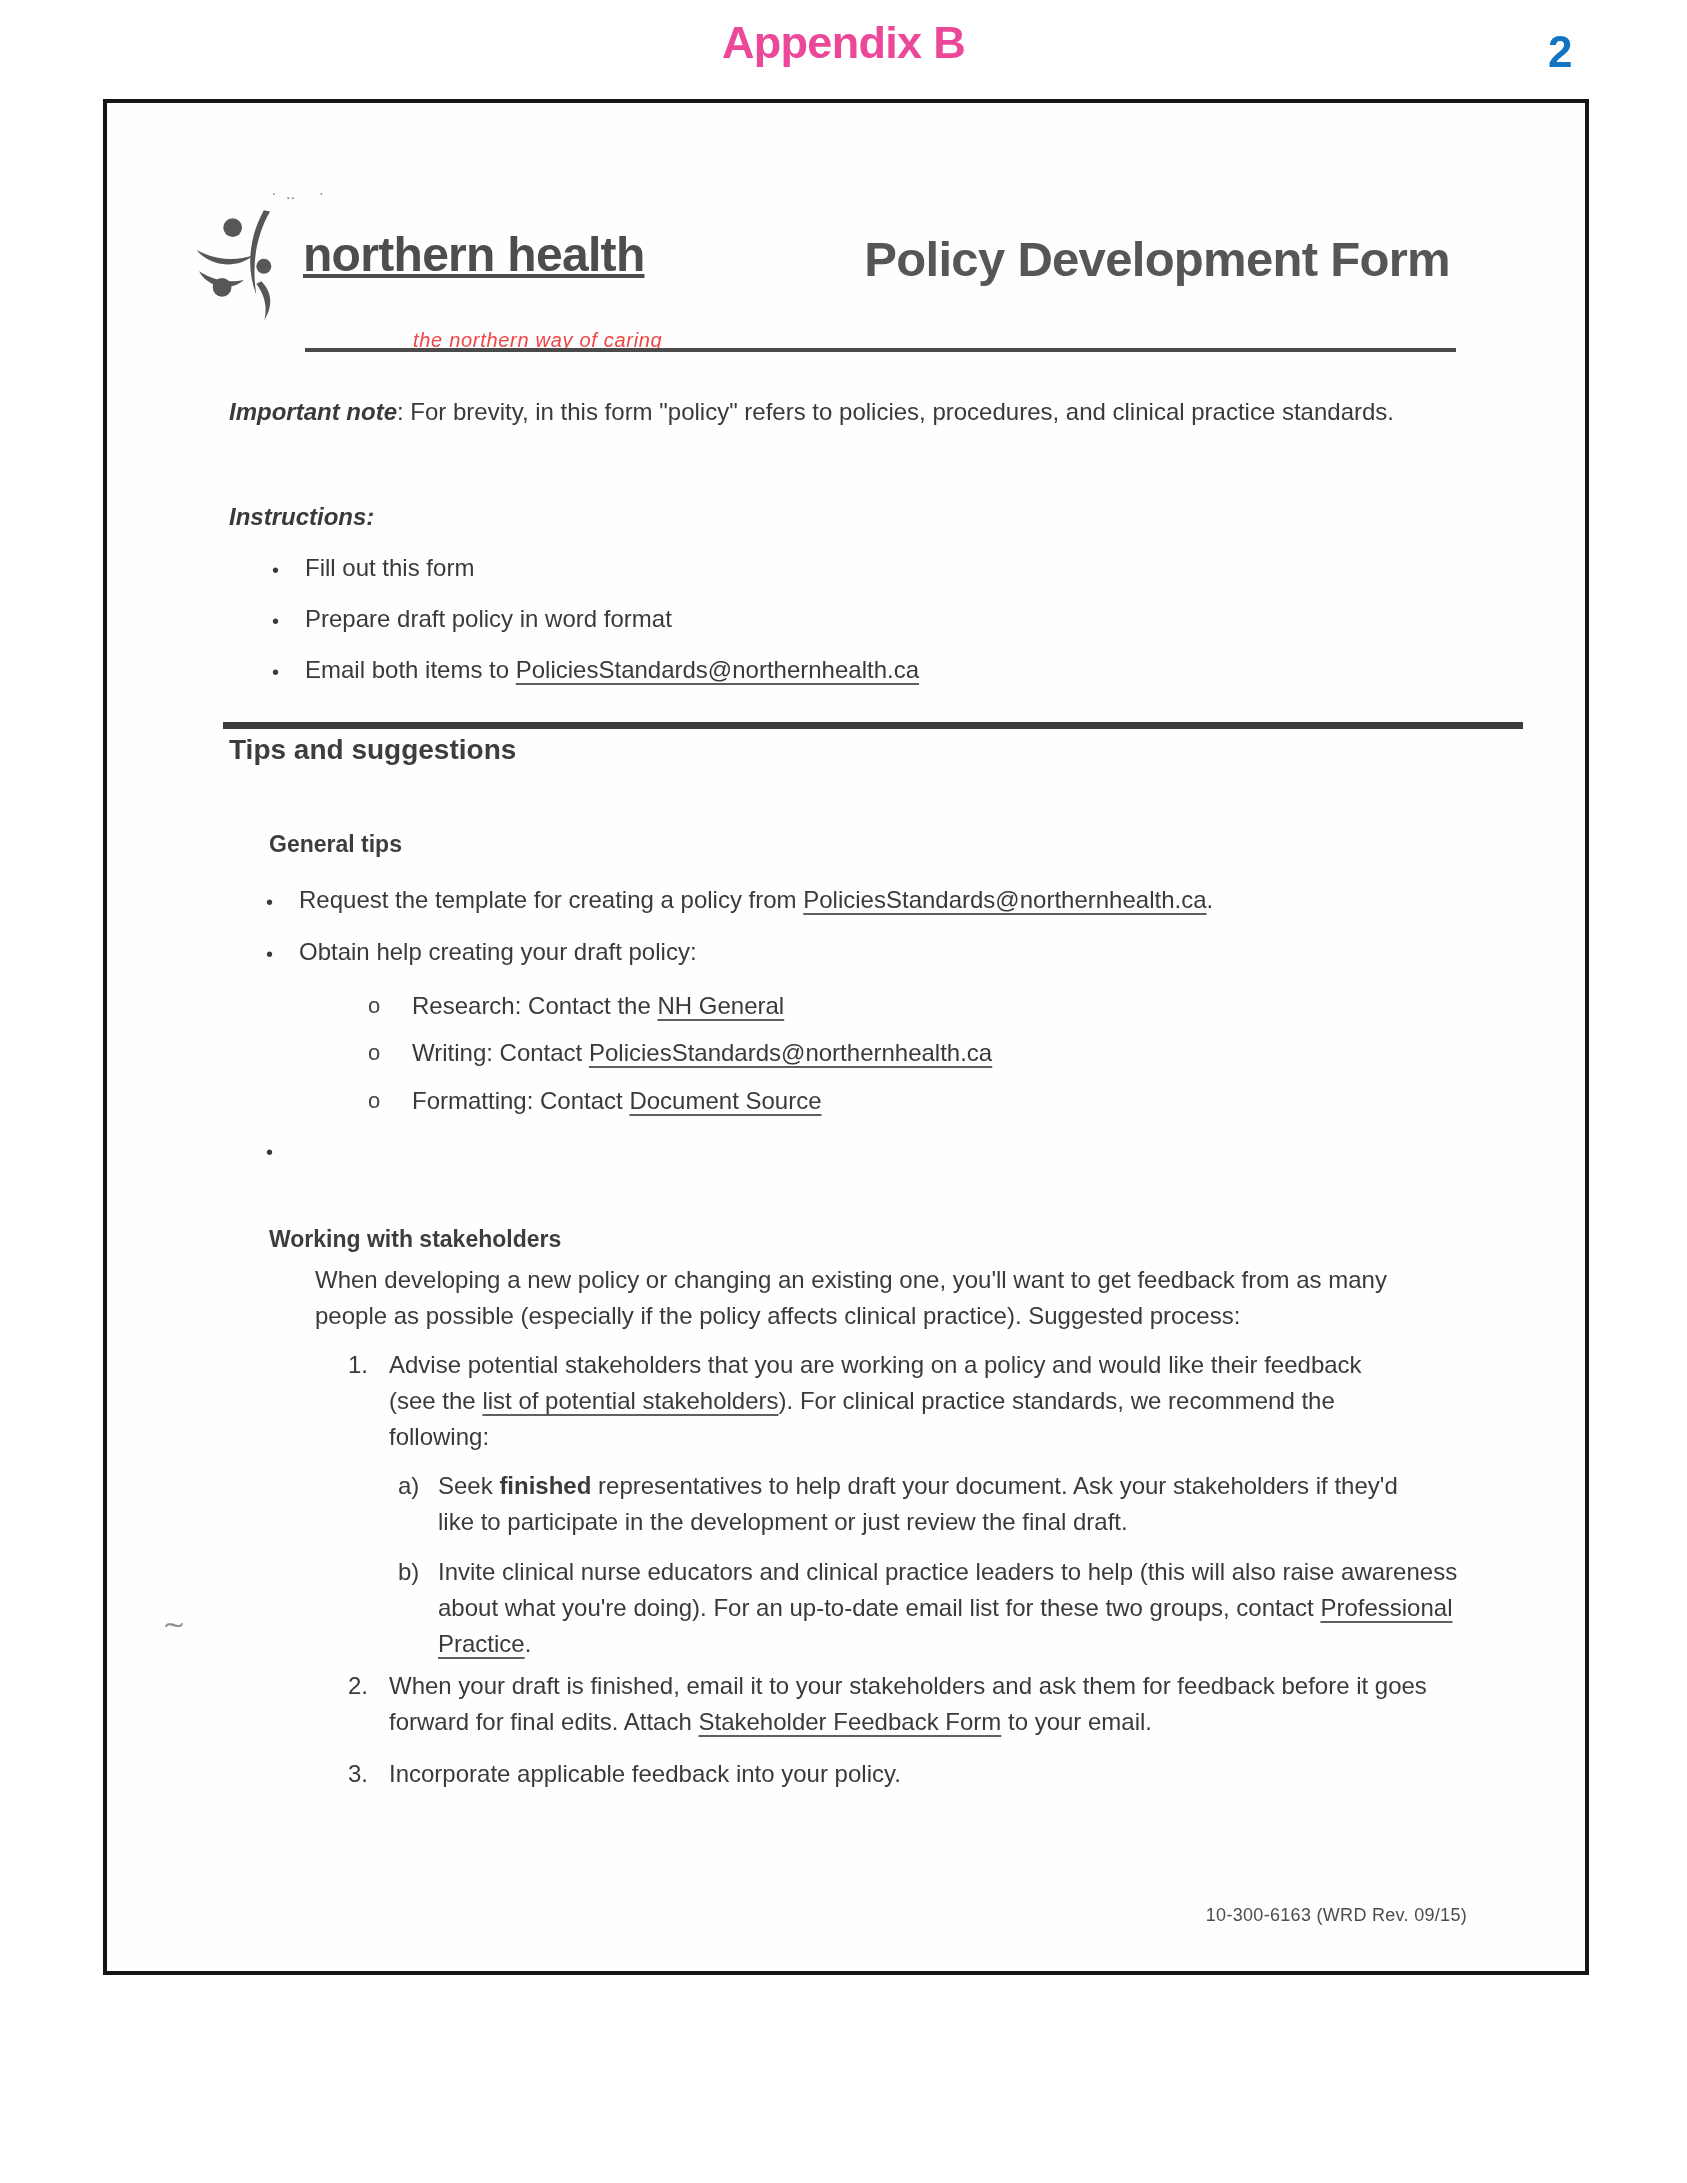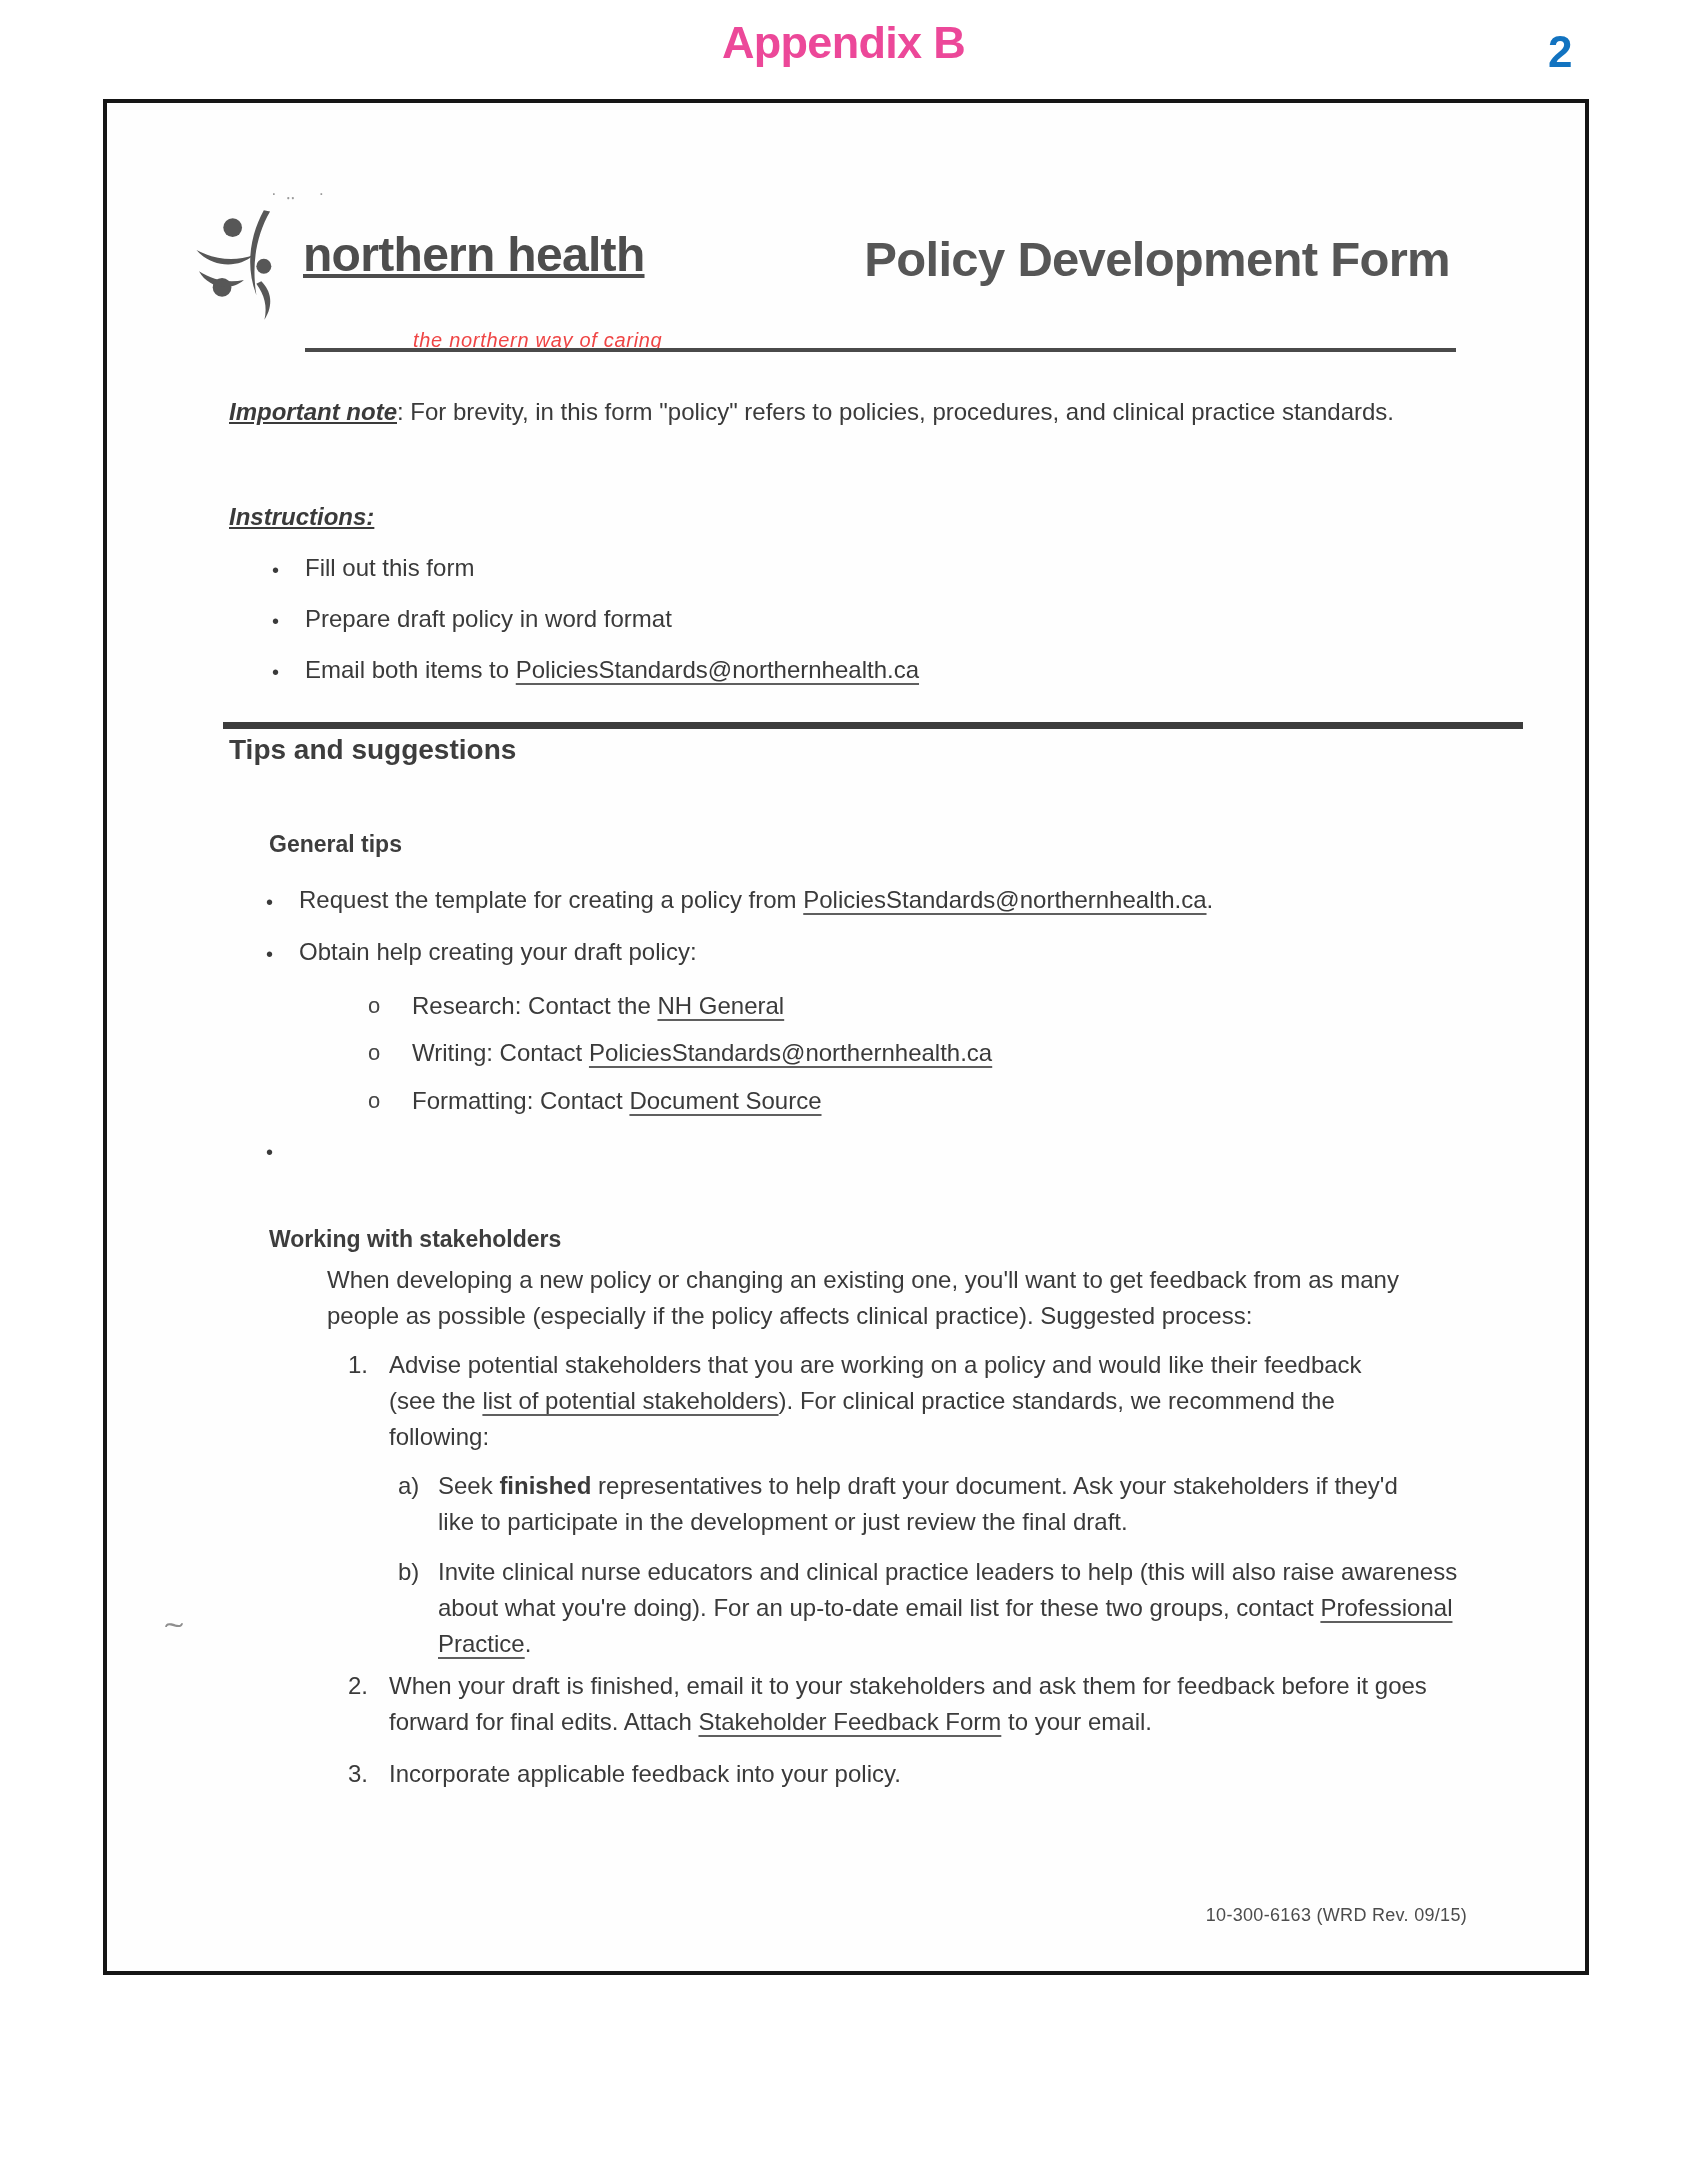--- a/index.html
+++ b/index.html
@@ -44,21 +44,21 @@
     font-size:20px; font-style:italic; color:#ef4444; letter-spacing:0.7px;margin-top:20px;
   }
   .form-title {
     top:128px; right:135px;
     font-size:49px; font-weight:bold; color:#565656; letter-spacing:-0.7px;
   }
   .rule { left:198px; top:245px; width:1151px; height:4px; background:#4a4a4a; }
 
   
   .t { font-size:24px; line-height:36px; color:#3a3a3a; }
-  .bi { font-weight:bold; font-style:italic;text-decoration:underline; }
+  .bi { font-weight:bold; font-style:italic; }
   .b  { font-weight:bold; }
   .lnk {
     text-decoration:underline;
     text-decoration-thickness:2px;
     text-underline-offset:4.6px;
     text-decoration-color:#5f5f5f;
   }
   .h1 { font-size:28px; font-weight:bold; color:#3d3d3d; }
   .h2 { font-size:23px; font-weight:bold; color:#3d3d3d; }
 
@@ -72,21 +72,21 @@
   .divider { left:116px; top:619px; width:1300px; height:6.6px; background:#3c3c3c; }
   .tips-heading { left:122px; top:631px; }
 
   .gen-heading { left:162px; top:728px; }
   .g-row { left:159px; width:1191px; }
   .g-row .marker { width:33px; font-size:20px; padding-top:2px; }
   .sub-row { left:261px; width:992px; }
   .sub-row .marker { width:44px; font-size:22px; color:#454545; }
 
   .stk-heading { left:162px; top:1123px; }
-  .stk-intro { left:208px; top:1159px; width:1098px;margin-left:12px; }
+  .stk-intro { left:208px; top:1159px; width:1098px; }
   .num-row { left:241px; }
   .num-row .marker { width:41px; }
   .ab-row { left:291px; }
   .ab-row .marker { width:40px; }
 
   .artifact { left:57px; top:1507px; color:#8e8e8e; font-size:20px; font-weight:bold; }
   .footer {
     top:1802px; right:118px;
     font-size:18px; color:#4c4c4c; letter-spacing:0.3px;
   }

